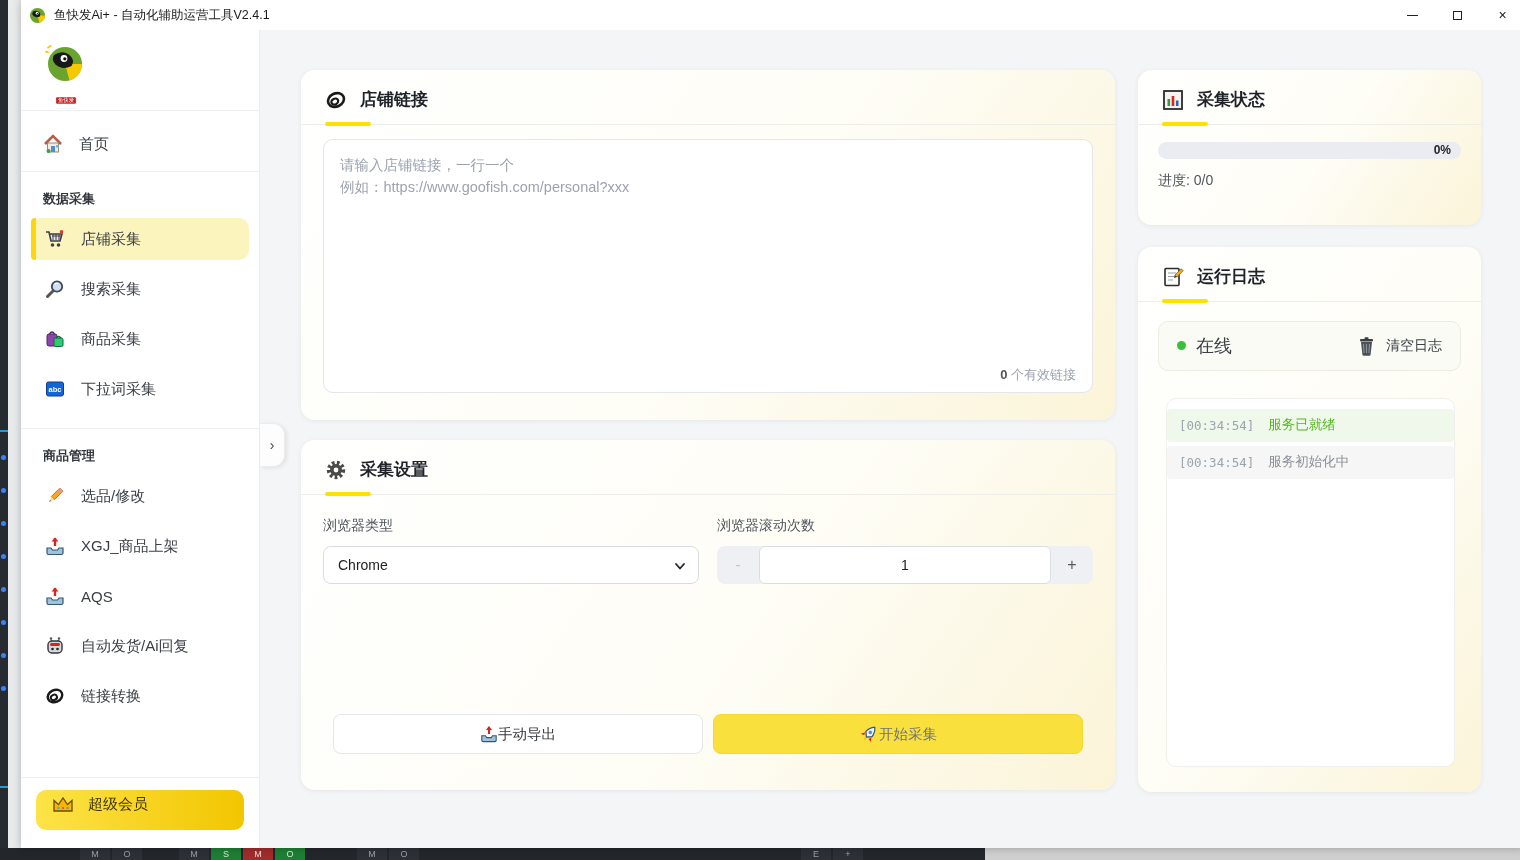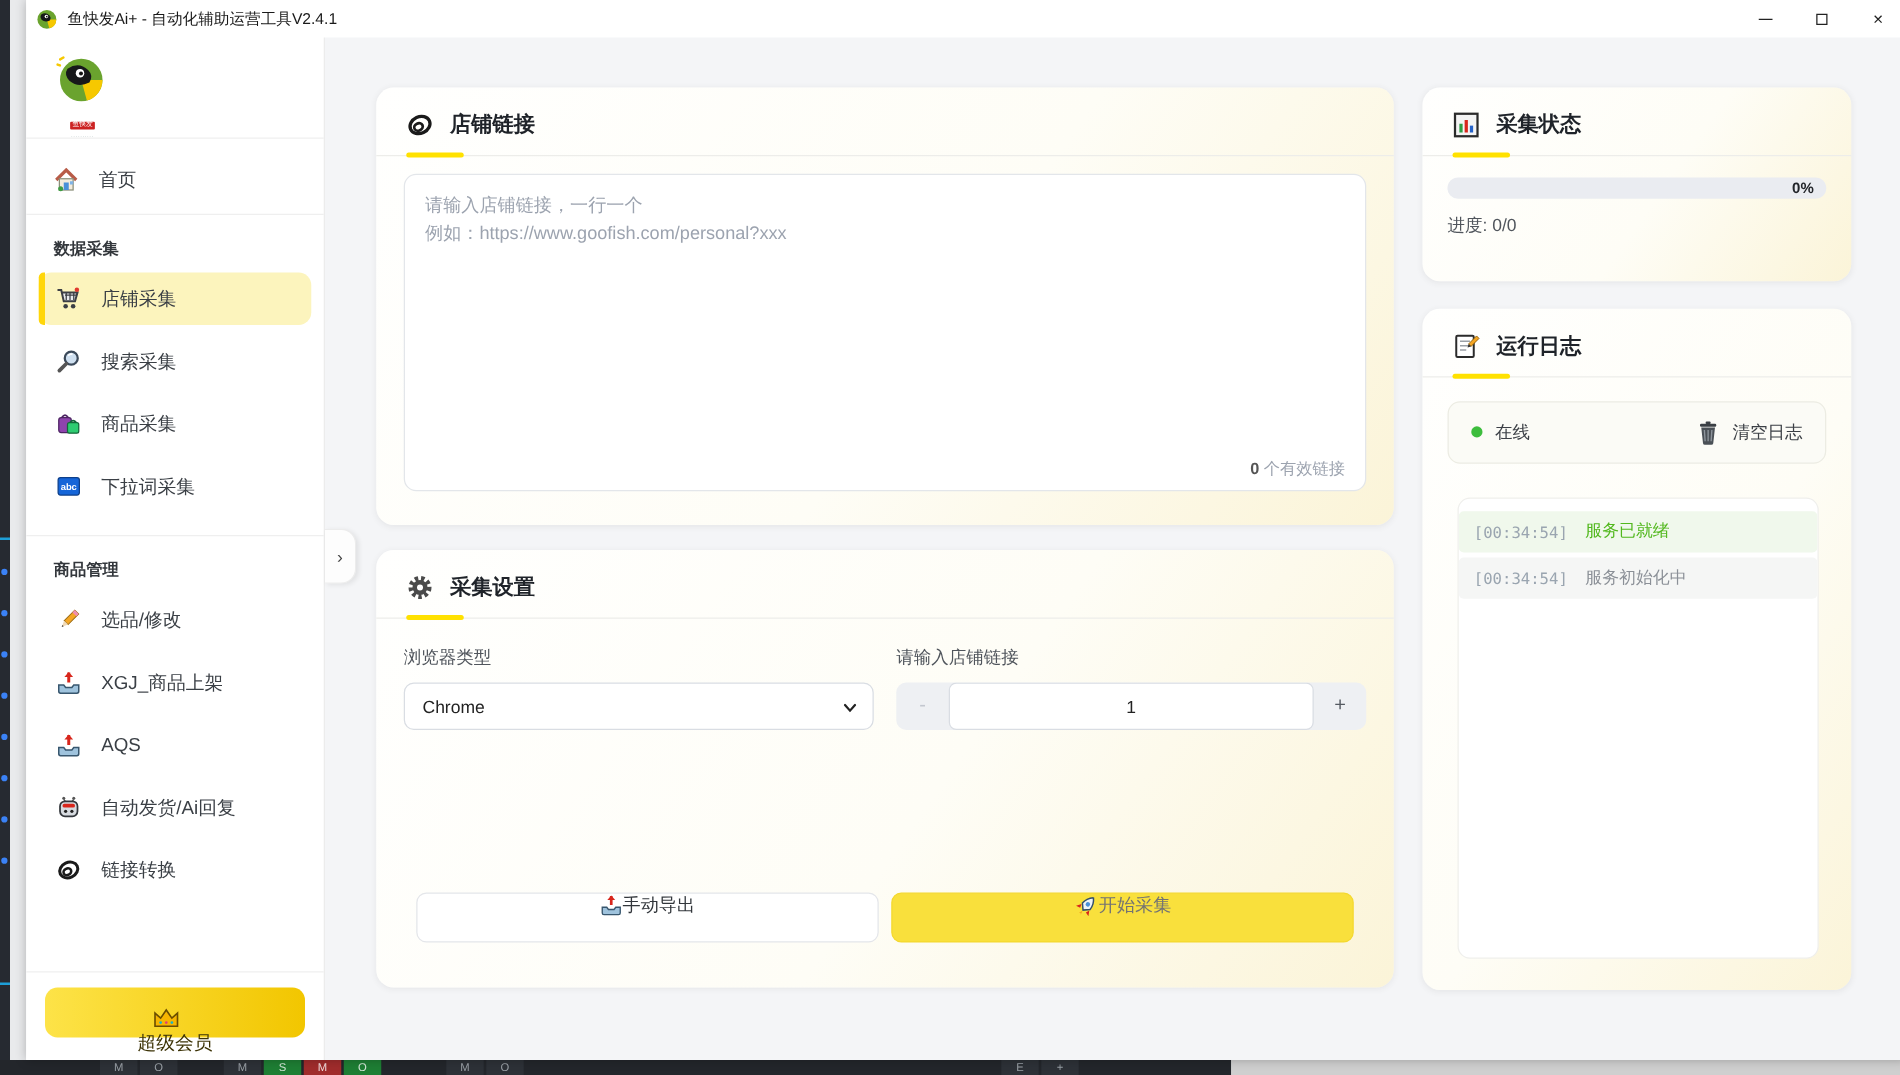--- a/index.html
+++ b/index.html
@@ -46,22 +46,22 @@
   .brand-slogan { font-size:13px; color:#8a8f98; margin-top:4px; }
   .sb-divider { height:1px; background:#efefef; margin:0 0; }
   .nav-home { margin:12px 8px 6px 8px; }
   .nav-item { position:relative; display:flex; align-items:center; height:42px; margin:4px 10px; padding:0 14px;
     border-radius:10px; color:#3a3f45; font-size:15px; cursor:pointer; }
   .nav-item .ni-icon { width:20px; height:20px; margin-right:16px; flex:none; display:flex; align-items:center; justify-content:center; }
   .nav-item.active { background:#fcf4bd; }
   .nav-item.active::before { content:''; position:absolute; left:0; top:0; bottom:0; width:5px; background:#ffd60a; border-radius:4px 0 0 4px; }
   .nav-section { font-size:13px; font-weight:bold; color:#33373c; margin:18px 0 6px 22px; }
   .sb-footer { margin-top:auto; }
-  .member-btn { display:flex; align-items:center; height:40px; margin:12px 15px 18px 15px; padding:15px 16px; border-radius:10px;
-    background:linear-gradient(90deg,#fde348,#f2c600); font-size:15px; color:#3c3306; cursor:pointer;flex-direction:column; }
+  .member-btn { display:flex; align-items:flex-start; height:40px; margin:12px 15px 18px 15px; padding:5px 16px; border-radius:10px;
+    background:linear-gradient(90deg,#fde348,#f2c600); font-size:15px; color:#3c3306; cursor:pointer; }
   .member-btn .ni-icon { width:22px; height:20px; margin-right:14px; display:flex; align-items:center; }
   .collapse-tab { position:absolute; left:239px; top:393px; width:25px; height:44px; background:#fdfdfd;
     border:1px solid #ececec; border-left:none; border-radius:0 12px 12px 0; box-shadow:2px 1px 4px rgba(0,0,0,.08);
     display:flex; align-items:center; justify-content:center; font-size:14px; color:#444; cursor:pointer; z-index:5; }
 
   
   .main { flex:1; background:#f4f5f7; padding:40px 44px 0 41px; display:flex; gap:23px; min-width:0; }
   .col-left { width:814px; flex:none; display:flex; flex-direction:column; gap:20px; }
   .col-right { width:343px; flex:none; display:flex; flex-direction:column; gap:22px; }
 
@@ -90,36 +90,36 @@
   .select-wrap { position:relative; height:38px; background:#fff; border:1px solid #d9dde3; border-radius:8px;
     display:flex; align-items:center; padding:0 14px; font-size:14px; color:#222; cursor:pointer; }
   .select-wrap .chev { position:absolute; right:12px; top:13px; }
   .stepper { display:flex; height:38px; border-radius:8px; overflow:hidden; background:#eef0f3; }
   .step-btn { width:42px; flex:none; display:flex; align-items:center; justify-content:center; font-size:16px; cursor:pointer; }
   .step-btn.minus { color:#c3c7cf; }
   .step-btn.plus { color:#555a61; }
   .step-input { flex:1; background:#fff; border:1px solid #d9dde3; border-radius:6px; text-align:center; font-size:14px; color:#222;
     display:flex; align-items:center; justify-content:center; }
   .btn-row { margin-top:auto; display:flex; gap:10px; padding:0 32px 36px 32px; }
-  .btn { flex:1; height:40px; border-radius:8px; display:flex; justify-content:center; gap:0;
+  .btn { flex:1; height:40px; border-radius:8px; display:flex; align-items:center; justify-content:center; gap:0;
     font-size:14.5px; cursor:pointer; }
   .btn-export { background:#fff; border:1px solid #e4e6ea; color:#33373c; }
   .btn-start { background:#f9e03c; color:#737373; border:1px solid #f4d82e; }
 
   
   .card-status { height:155px; }
   .progress-track { margin:17px 20px 0 20px; height:17px; background:#eaecf1; border-radius:9px; position:relative; }
   .progress-pct { position:absolute; right:10px; top:1px; font-size:12px; font-weight:bold; color:#22252a; }
   .progress-label { margin:13px 20px 0 20px; font-size:14px; color:#50555c; }
 
   
   .card-log { height:545px; }
   .log-statusbar { margin:19px 20px 0 20px; height:50px; background:#fbfbf6; border:1px solid #ecece3; border-radius:10px;
     display:flex; align-items:center; padding:0 18px; }
-  .online { display:flex; align-items:center; gap:10px; font-size:14px; color:#3c4046; }
+  .online { display:flex; align-items:center; gap:10px; font-size:18px; color:#3c4046; }
   .online-dot { width:9px; height:9px; border-radius:50%; background:#3dbd3d; }
   .clear-log { margin-left:auto; display:flex; align-items:center; gap:10px; font-size:14px; color:#3c4046; cursor:pointer; }
   .log-panel { margin:27px 26px 25px 28px; height:370px; background:#fff; border:1px solid #efefec; border-radius:10px;
     padding:10px 0; overflow:hidden; }
   .log-row { height:33px; border-radius:4px; display:flex; align-items:center; padding:0 12px; margin-bottom:4px; font-size:13.5px; }
   .log-row .lt { font-family:"DejaVu Sans Mono", monospace; font-size:12.5px; color:#9aa5b0; margin-right:14px; }
   .log-row.success { background:#f0f8ec; }
   .log-row.success .lx { color:#52b81e; }
   .log-row.info { background:#f5f6f5; }
   .log-row.info .lx { color:#8b9097; }
@@ -393,21 +393,21 @@
               <div class="select-wrap">
                 <span>Chrome</span>
                 <span class="chev">
                   <svg width="12" height="12" viewBox="0 0 12 12">
                       <path d="M2 4 L6 8.5 L10 4" fill="none" stroke="#222" stroke-width="1.8" stroke-linecap="round"></path>
                     </svg>
                 </span>
               </div>
             </div>
             <div class="form-col">
-              <div class="form-label">请输入店铺链接</div>
+              <div class="form-label">浏览器滚动次数</div>
               <div class="stepper">
                 <div class="step-btn minus">-</div>
                 <div class="step-input">1</div>
                 <div class="step-btn plus">+</div>
               </div>
             </div>
           </div>
 
           <div class="btn-row">
             <div class="btn btn-export">

